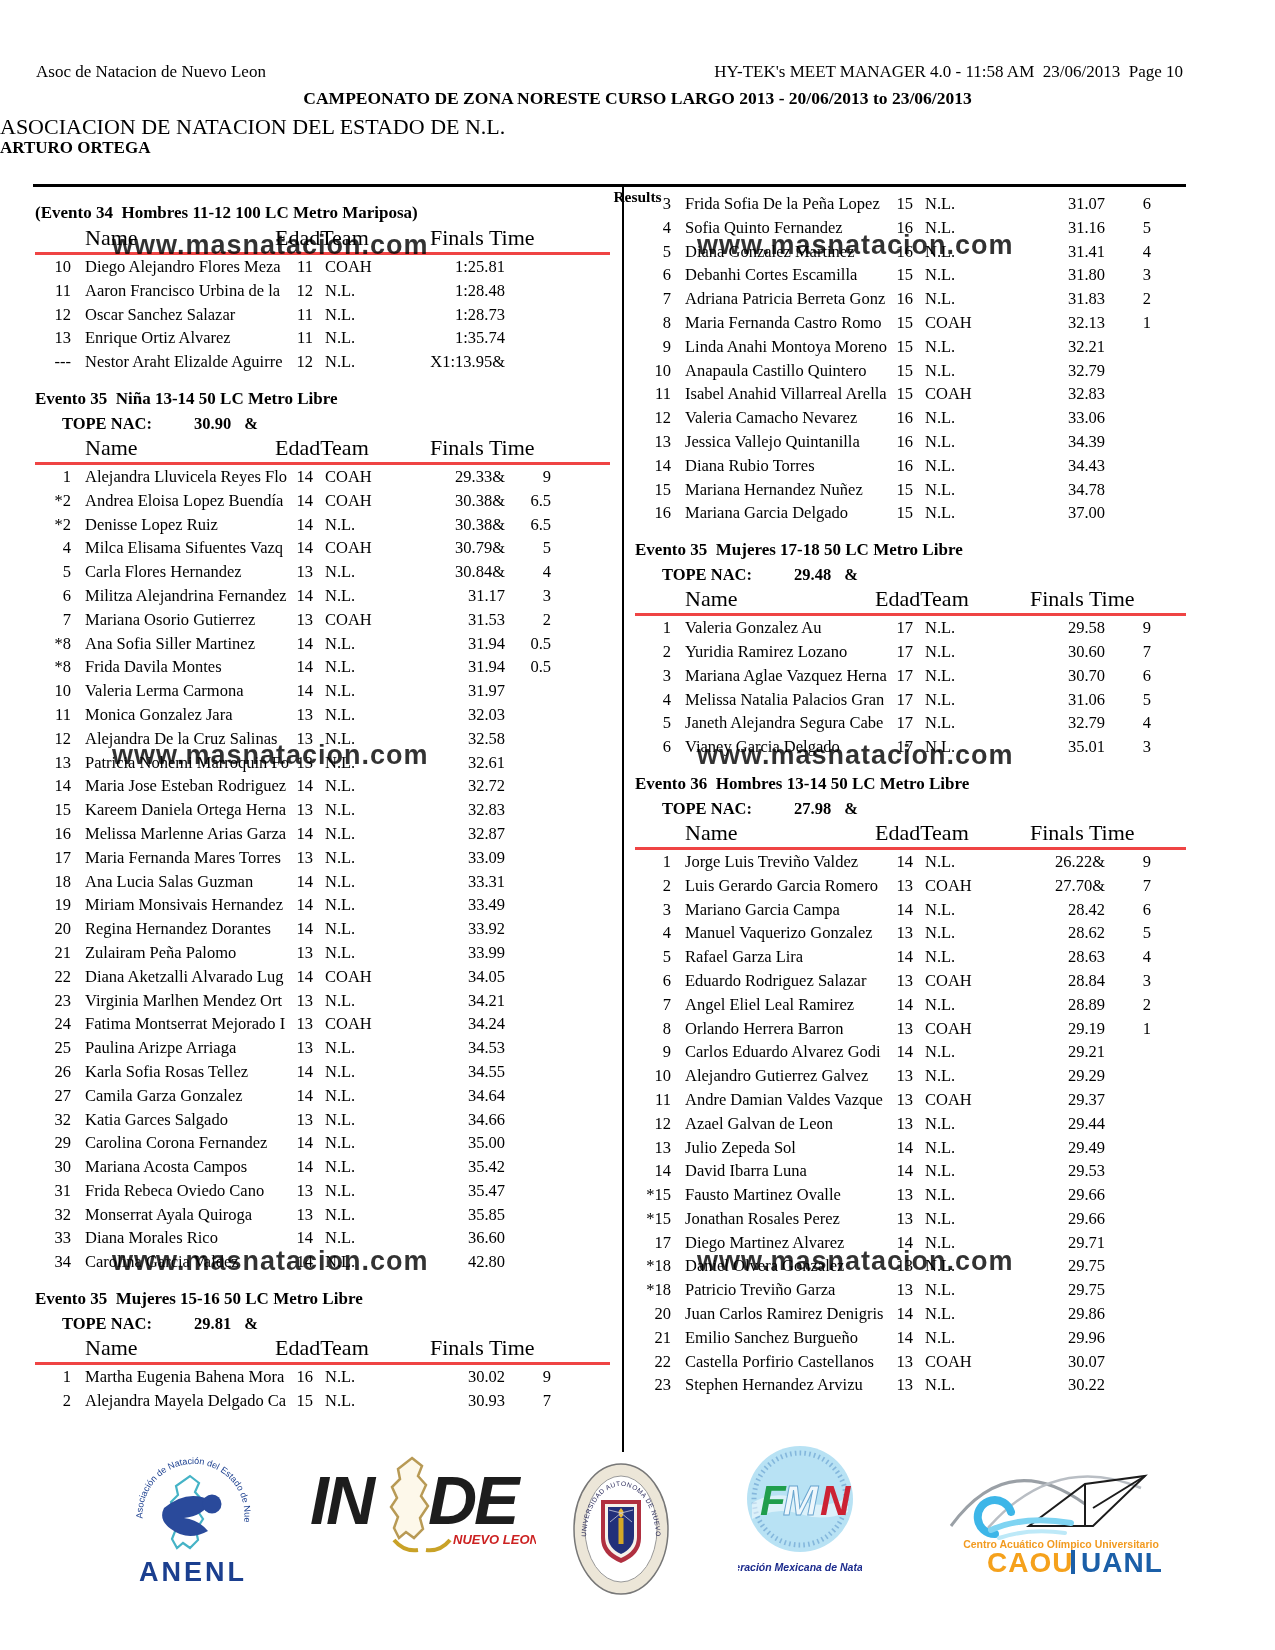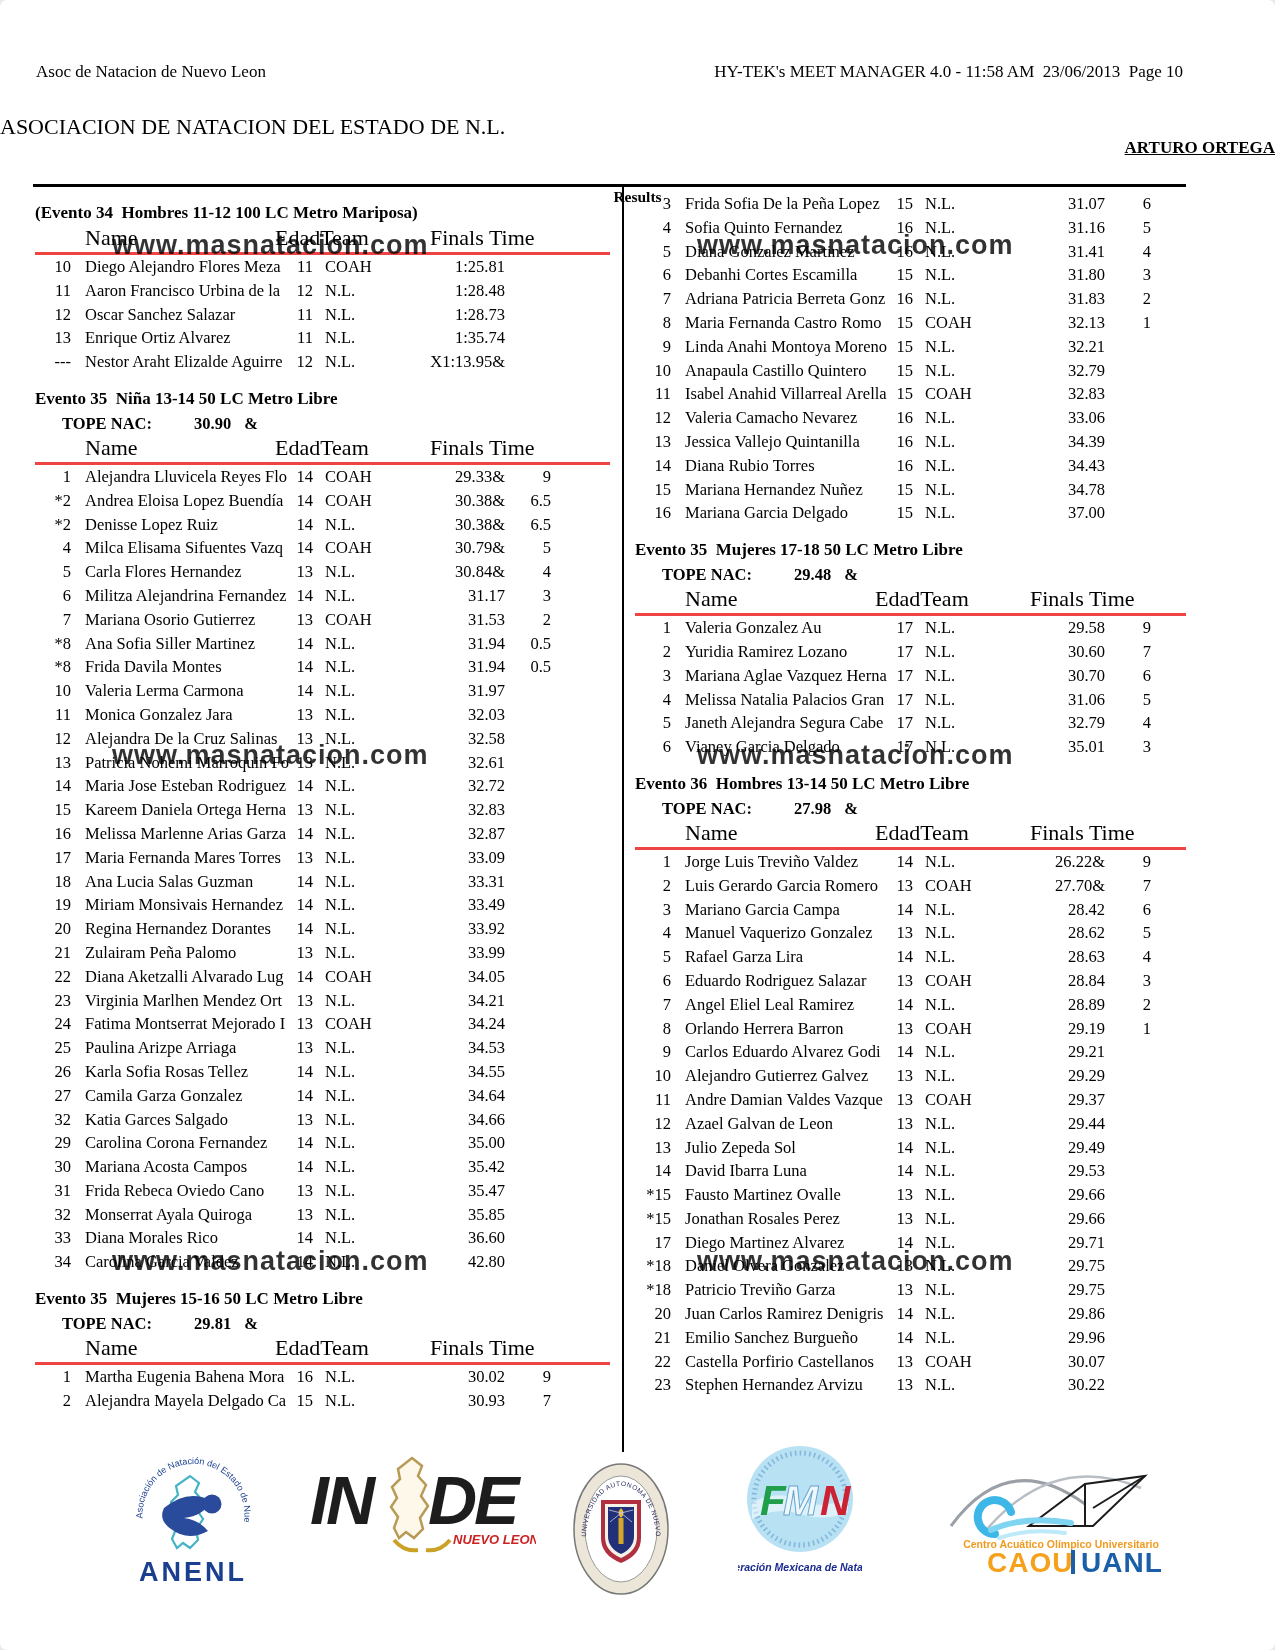--- a/index.html
+++ b/index.html
@@ -1,25 +1,25 @@
 <!DOCTYPE html>
 <html><head>
 <meta charset="utf-8">
 <style>
   html,body{margin:0;padding:0;background:#e9e9e9;}
   .page{
     position:relative;width:1275px;height:1650px;margin:0 auto;background:#ffffff;
-    font-family:"Liberation Serif","DejaVu Serif",serif;color:#000;overflow:hidden;border-radius:7px;
+    font-family:"Liberation Serif","DejaVu Serif",serif;color:#000;overflow:hidden;
   }
   
   .hdr-left{position:absolute;left:36px;top:62px;font-size:17px;white-space:pre;}
   .hdr-right{position:absolute;right:92px;top:62px;font-size:17px;white-space:pre;margin-left:28px;}
   .doc-title{position:absolute;left:0;top:88px;width:100%;text-align:center;font-weight:bold;font-size:17.5px;white-space:pre;}
   .doc-org{position:absolute;left:0;top:114px;width:100%;text-align:left;font-weight:normal;font-size:22px;white-space:pre;}
-  .doc-meet{position:absolute;left:0;top:138px;width:100%;text-align:right;font-weight:bold;font-size:17px;white-space:pre;text-decoration:underline;}
+  .doc-meet{position:absolute;left:0;top:138px;width:100%;text-align:left;font-weight:bold;font-size:17px;white-space:pre;}
   .doc-results{position:absolute;left:0;top:161px;width:100%;text-align:center;font-weight:bold;font-size:15.5px;margin-top:27px;}
   .hrule{position:absolute;left:33px;top:184px;width:1153px;height:2.6px;background:#000;}
   .vrule{position:absolute;left:622px;top:187px;width:1.6px;height:1265px;background:#000;}
 
   
   .col{position:absolute;top:192px;width:513px;}
   #col-left{left:35px;}
   #col-right{left:635px;}
   .event-title{font-weight:bold;font-size:17px;height:26px;line-height:26px;margin-top:12px;white-space:pre;overflow:visible;}
   .section:first-child .event-title{margin-top:8px;}
@@ -48,20 +48,21 @@
   .logo{position:absolute;}
   svg text{font-family:"Liberation Sans","DejaVu Sans",sans-serif;}
 </style>
 </head>
 <body>
 
 <div class="page">
 
   <div class="hdr-left">Asoc de Natacion de Nuevo Leon</div>
   <div class="hdr-right">HY-TEK's MEET MANAGER 4.0 - 11:58 AM  23/06/2013  Page 10</div>
+  <div class="doc-title">CAMPEONATO DE ZONA NORESTE CURSO LARGO 2013 - 20/06/2013 to 23/06/2013</div>
   <div class="doc-org">ASOCIACION DE NATACION DEL ESTADO DE N.L.</div>
   <div class="doc-meet">ARTURO ORTEGA</div>
   <div class="doc-results">Results</div>
   <div class="hrule"></div>
   <div class="vrule"></div>
 
   <div id="col-left" class="col">
       <div class="section">
         <div class="event-title">(Evento 34  Hombres 11-12 100 LC Metro Mariposa)</div>
         <div class="thead w-left">

